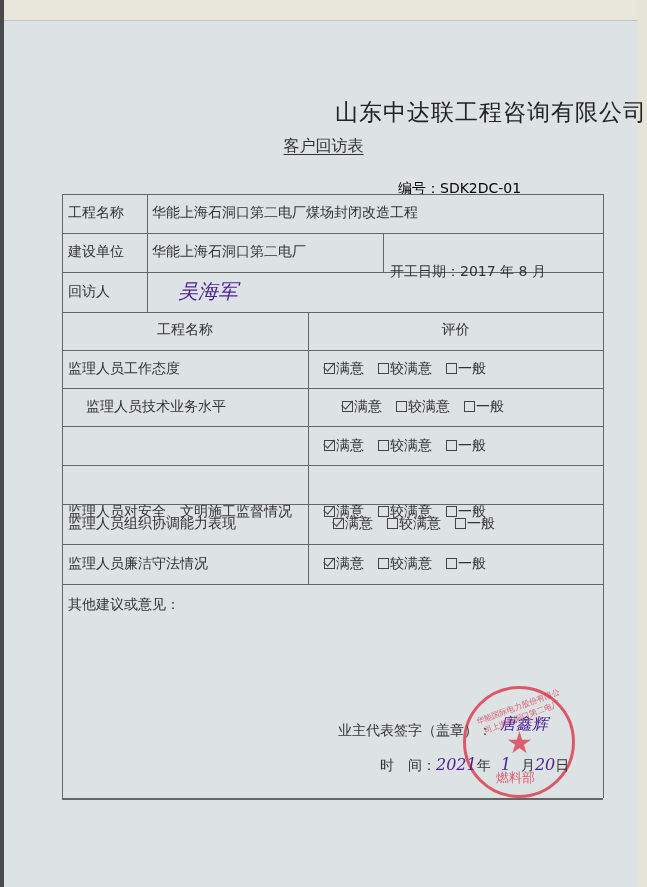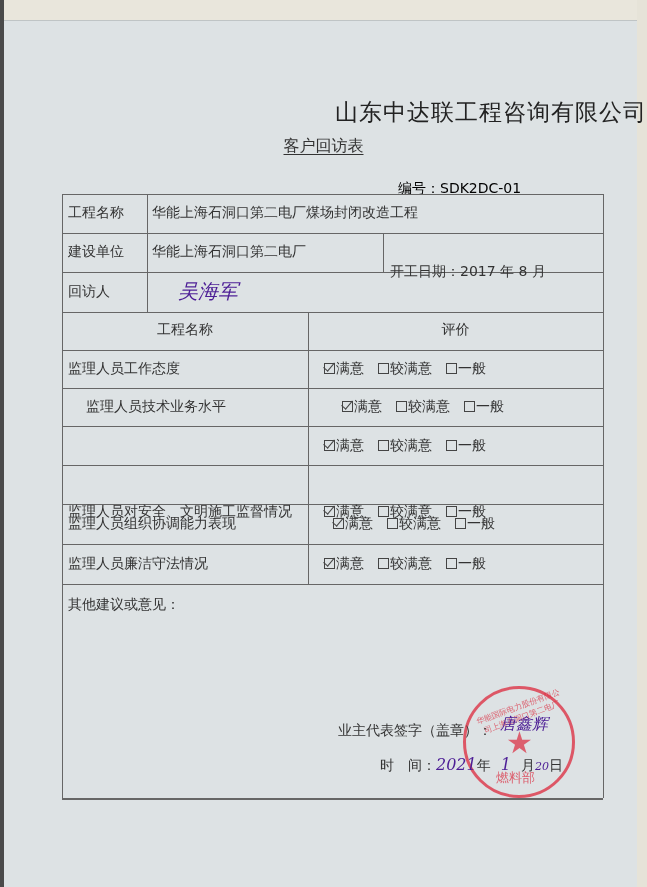--- a/index.html
+++ b/index.html
@@ -132,14 +132,14 @@
 <div class="stamp">
   <div class="ring-text">华能国际电力股份有限公司上海石洞口第二电厂</div>
   <div class="star">★</div>
   <div class="bottom-text">燃料部</div>
 </div>
 
 <div class="label" style="left:338px;top:722px;">业主代表签字（盖章）：</div>
 <div class="sig" style="left:500px;top:714px;font-size:16px;">唐鑫辉</div>
 
 <div class="label" style="left:380px;top:755px;">
-  <span>时　间：</span><span class="sig" style="position:static;font-size:16px;">2021</span><span>年</span><span class="sig" style="position:static;font-size:16px;margin:0 10px;">1</span><span>月</span><span class="sig" style="position:static;font-size:11px;">20</span><span>日</span>
+  <span>时　间：</span><span class="sig" style="position:static;font-size:16px;">2021</span><span>年</span><span class="sig" style="position:static;font-size:16px;margin:0 10px;">1</span><span>月</span><span class="sig" style="position:static;font-size:16px;">20</span><span>日</span>
 </div>
 
 </body></html>

